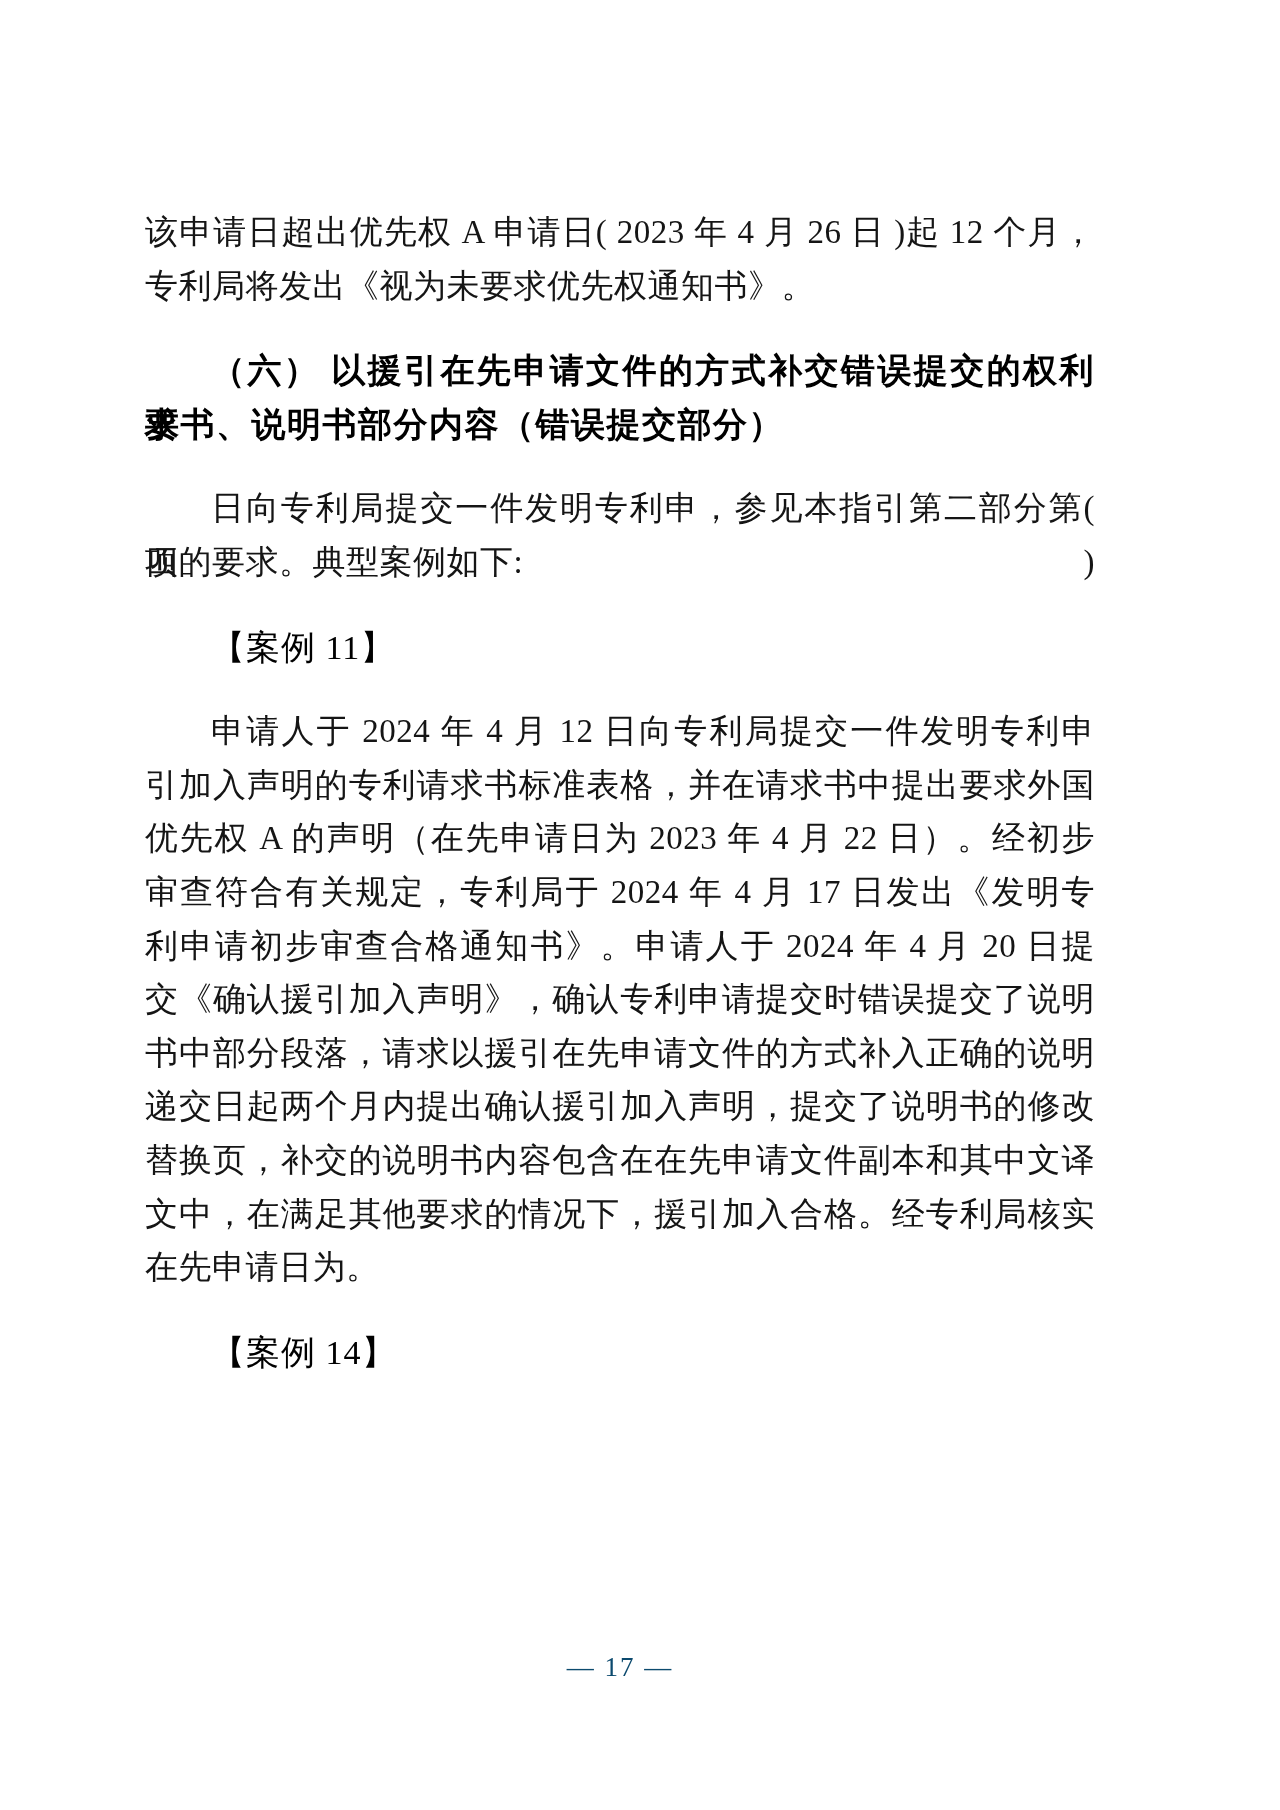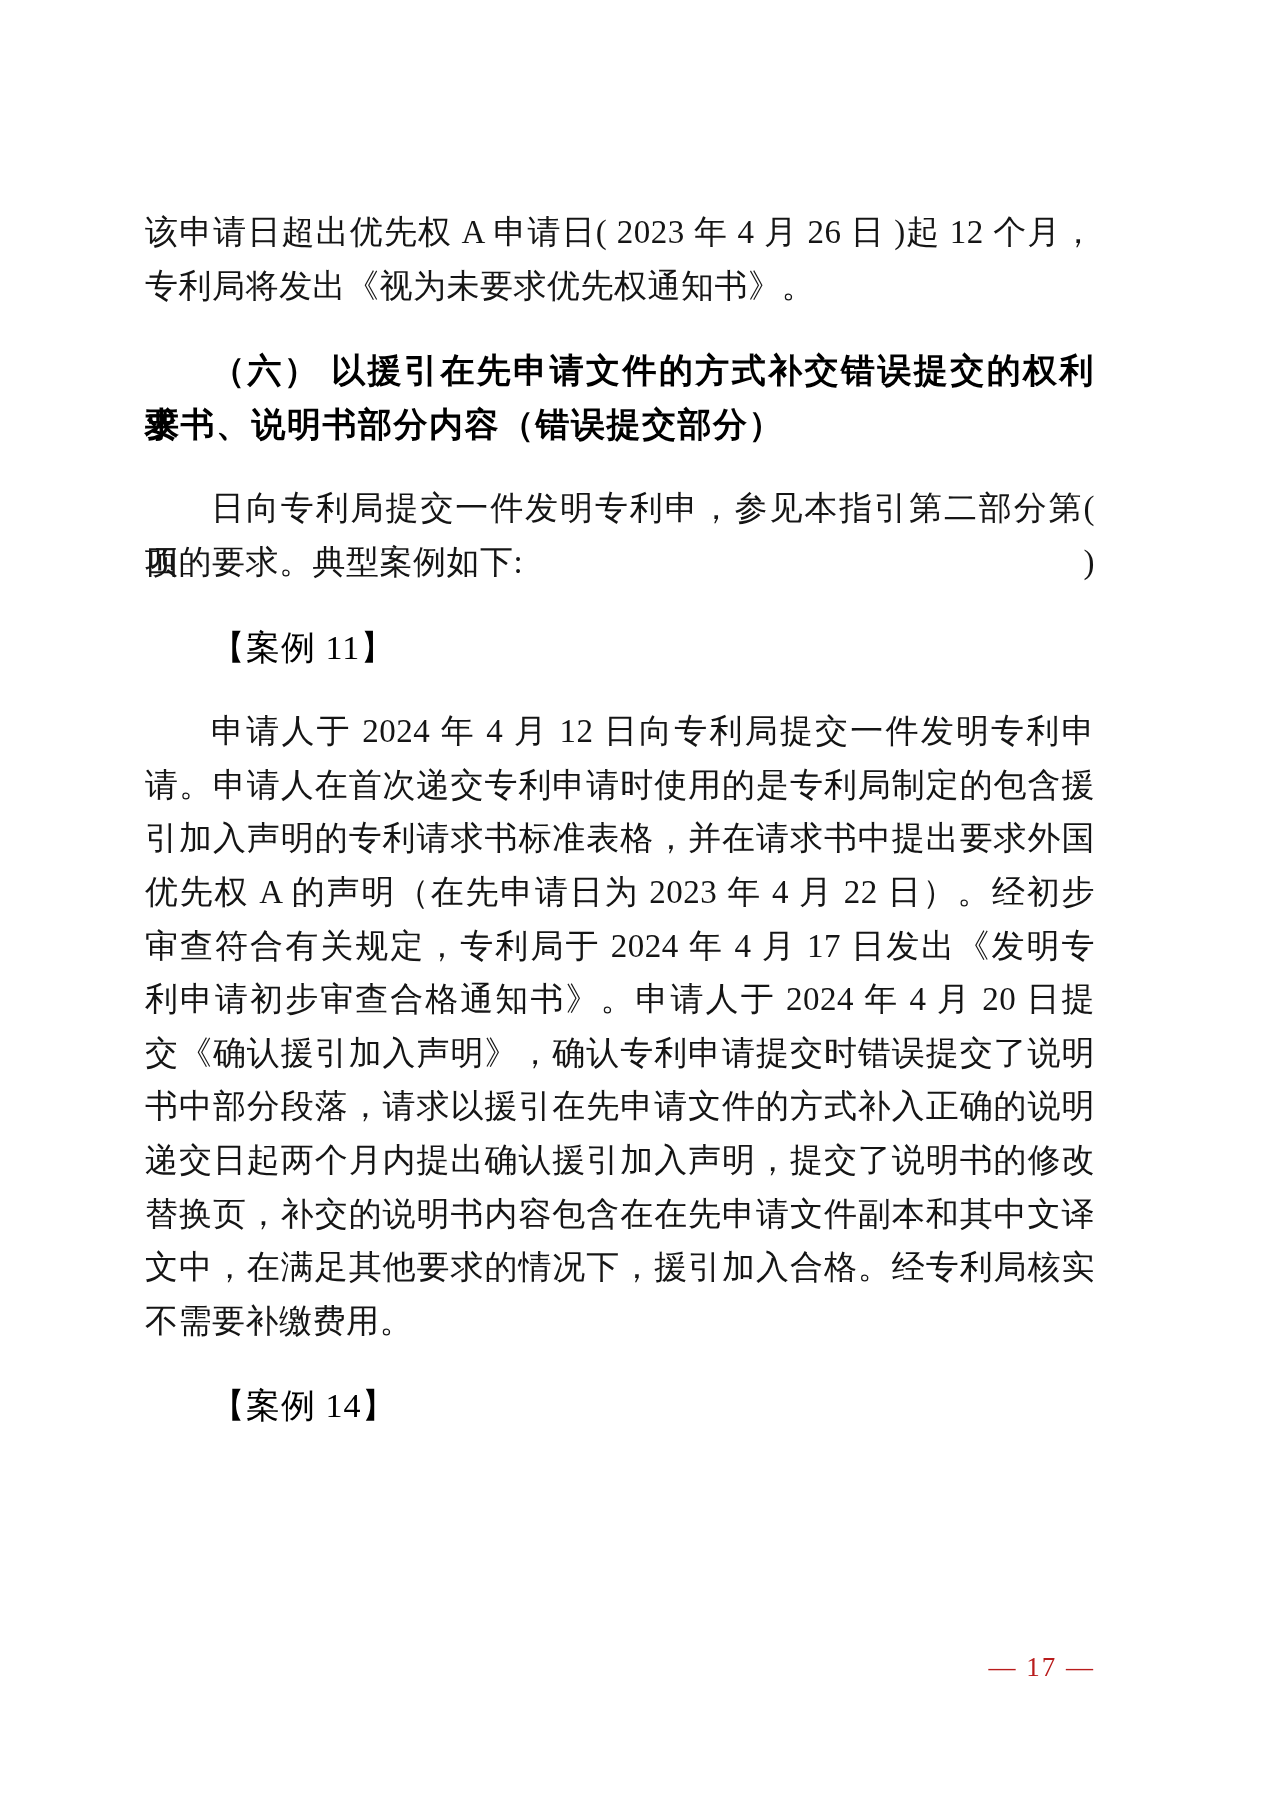--- a/index.html
+++ b/index.html
@@ -54,47 +54,46 @@
     font-weight: normal;
     color: #000000;
     font-size: 34px;
     letter-spacing: 1px;
   }
   .footer {
     position: absolute;
     left: 145px;
     top: 1652px;
     width: 950px;
-    text-align: right;
+    text-align: center;
     font-size: 27px;
-    color: #b91c1c;
+    color: #0c4a6e;
     letter-spacing: 2px;
   }
 </style>
 </head>
 <body>
 
 <div class="page">
   <div class="content">
     <div class="ln j">该申请日超出优先权 A 申请日( 2023 年 4 月 26 日 )起 12 个月，</div>
     <div class="ln">专利局将发出《视为未要求优先权通知书》。</div>
     <div class="ln b j ind">（六） 以援引在先申请文件的方式补交错误提交的权利要</div>
     <div class="ln b">求书、说明书部分内容（错误提交部分）</div>
     <div class="ln j ind">日向专利局提交一件发明专利申，参见本指引第二部分第( 四 )</div>
     <div class="ln">项的要求。典型案例如下:</div>
     <div class="ln case ind">【案例 11】</div>
     <div class="ln j ind">申请人于 2024 年 4 月 12 日向专利局提交一件发明专利申</div>
-    <div class="ln j">请。申请人在首次递交专利申请时使用的是专利局制定的包含援</div>
     <div class="ln j">引加入声明的专利请求书标准表格，并在请求书中提出要求外国</div>
     <div class="ln j">优先权 A 的声明（在先申请日为 2023 年 4 月 22 日）。经初步</div>
     <div class="ln j">审查符合有关规定，专利局于 2024 年 4 月 17 日发出《发明专</div>
     <div class="ln j">利申请初步审查合格通知书》。申请人于 2024 年 4 月 20 日提</div>
     <div class="ln j">交《确认援引加入声明》，确认专利申请提交时错误提交了说明</div>
     <div class="ln j">书中部分段落，请求以援引在先申请文件的方式补入正确的说明</div>
     <div class="ln j">递交日起两个月内提出确认援引加入声明，提交了说明书的修改</div>
     <div class="ln j">替换页，补交的说明书内容包含在在先申请文件副本和其中文译</div>
     <div class="ln j">文中，在满足其他要求的情况下，援引加入合格。经专利局核实</div>
-    <div class="ln">不需要补缴费用。</div>
+    <div class="ln">在先申请日为。</div>
     <div class="ln case ind">【案例 14】</div>
   </div>
 
   <div class="footer">— 17 —</div>
 </div>
 
 </body></html>

